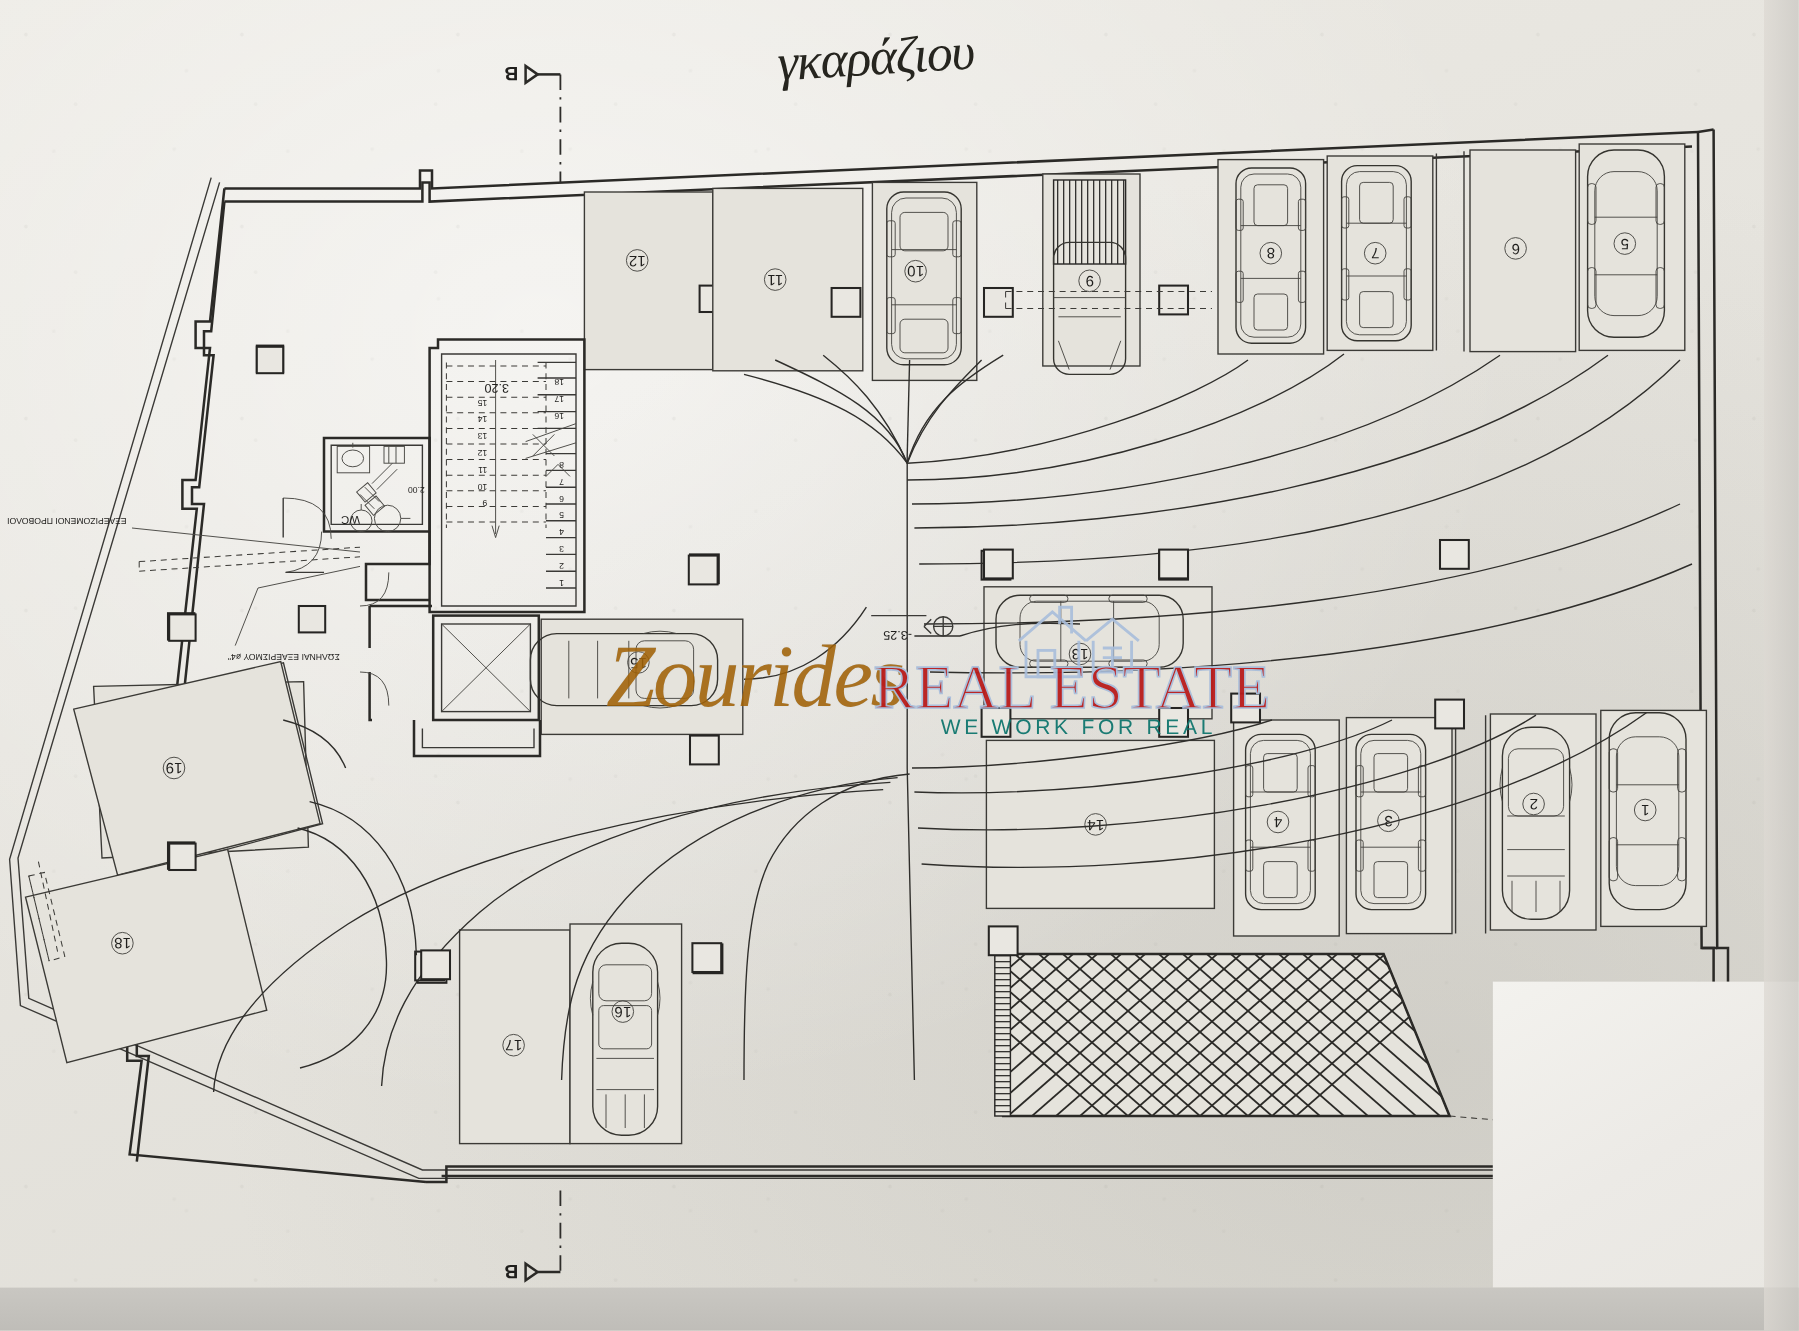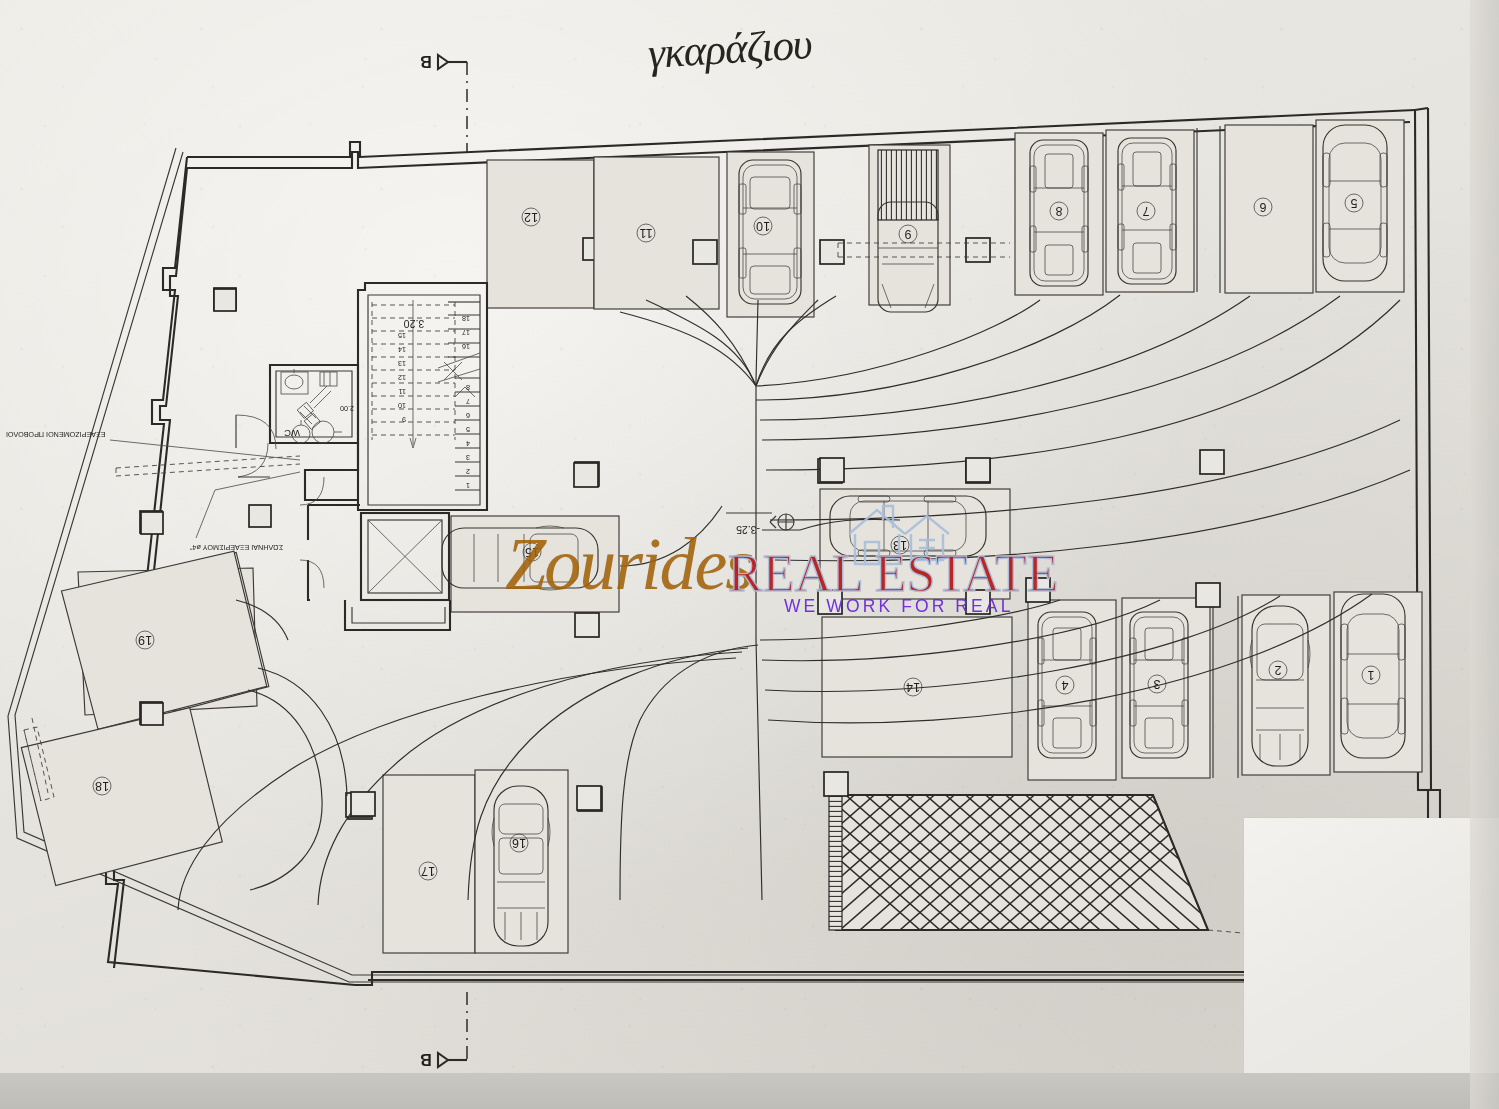--- a/index.html
+++ b/index.html
@@ -69,21 +69,21 @@
   .wm-main{
     position:absolute;left:223px;top:44px;
     font-family:"Liberation Serif",serif;
     font-size:52px;color:#b91c1c;opacity:.95;white-space:nowrap;
     letter-spacing:0px;
     -webkit-text-stroke:1.4px #a9bedb;
   }
   .wm-sub{
     position:absolute;left:279px;top:96px;
     font-family:"Liberation Sans",sans-serif;
-    font-size:17.5px;letter-spacing:3.1px;color:#6d28d9;opacity:.95;white-space:nowrap;
+    font-size:17.5px;letter-spacing:3.1px;color:#0f766e;opacity:.95;white-space:nowrap;
   }
   #wm-house{position:absolute;left:338px;top:-6px;width:110px;height:76px;opacity:.9;}
 
   
   #hand-title{
     position:absolute;left:648px;top:24px;
     font-family:"Liberation Serif",serif;font-style:italic;
     font-size:43px;color:#26251f;white-space:nowrap;
     transform:rotate(-3.5deg);
     letter-spacing:-1px;

